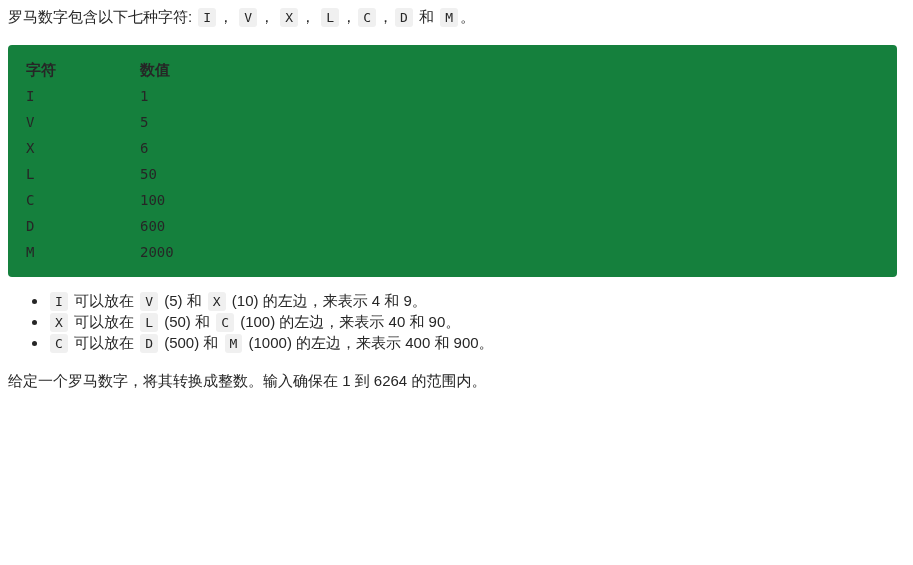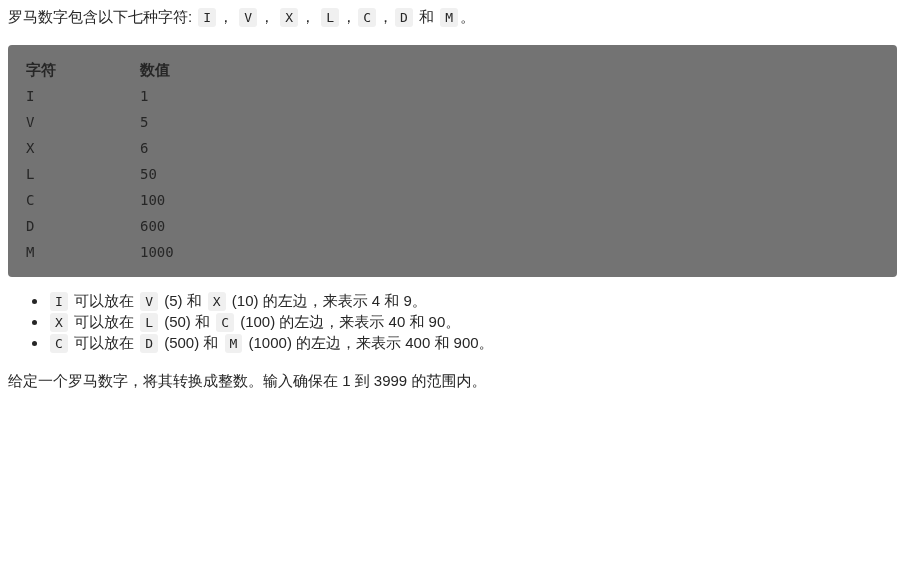--- a/index.html
+++ b/index.html
@@ -25,21 +25,21 @@
     background: #f0f0f0;
     color: #262626;
     font-family: "DejaVu Sans Mono", "Liberation Mono", monospace;
     font-size: 13px;
     padding: 2px 5px;
     margin: 0 2px;
     border-radius: 3px;
     white-space: nowrap;
   }
   .value-table {
-    background: #737373;
+    background: #15803d;
     border-radius: 4px;
     padding: 12px 16px 12px 18px;
     margin: 12px 0 14px 0;
   }
   .t-row {
     display: flex;
     line-height: 26px;
   }
   .t-char {
     width: 114px;
@@ -100,28 +100,28 @@
         <div class="t-row">
           <span class="t-char">C</span>
           <span class="t-val">100</span>
         </div>
         <div class="t-row">
           <span class="t-char">D</span>
           <span class="t-val">600</span>
         </div>
         <div class="t-row">
           <span class="t-char">M</span>
-          <span class="t-val">1000</span>
+          <span class="t-val">2000</span>
         </div>
       </div>
   </div>
 
 
 
   <ul class="special-cases">
       <li><code class="inline-code">I</code> 可以放在 <code class="inline-code">V</code> (5) 和 <code class="inline-code">X</code> (10) 的左边，来表示 4 和 9。</li>
       <li><code class="inline-code">X</code> 可以放在 <code class="inline-code">L</code> (50) 和 <code class="inline-code">C</code> (100) 的左边，来表示 40 和 90。</li>
       <li><code class="inline-code">C</code> 可以放在 <code class="inline-code">D</code> (500) 和 <code class="inline-code">M</code> (1000) 的左边，来表示 400 和 900。</li>
     </ul>
 
-  <p>给定一个罗马数字，将其转换成整数。输入确保在 1 到 3999 的范围内。</p>
+  <p>给定一个罗马数字，将其转换成整数。输入确保在 1 到 6264 的范围内。</p>
 
 </div>
 
 </body></html>

